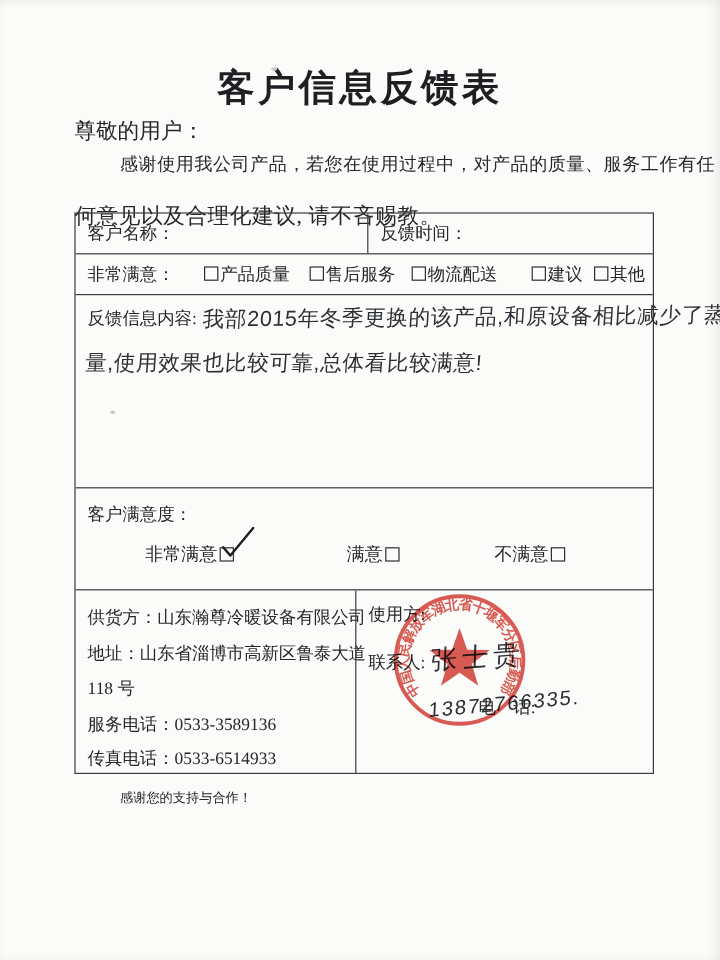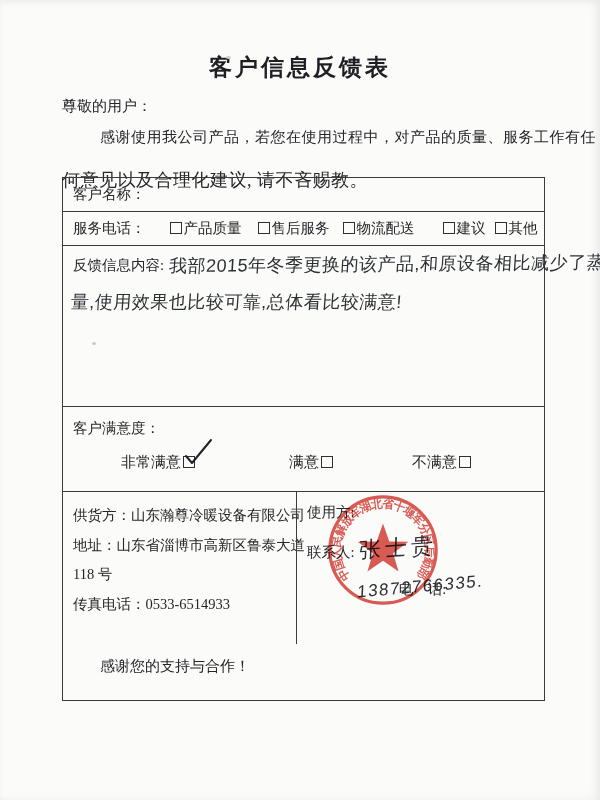--- a/index.html
+++ b/index.html
@@ -9,30 +9,30 @@
     background:#e9e9e7;
   }
   .page {
     position:relative; width:600px; height:800px; overflow:hidden;
     background:#fbfbfa;
     box-shadow: inset -5px 0 8px rgba(0,0,0,0.05), inset 0 3px 6px rgba(0,0,0,0.03);
     color:#26262a;
   }
   .title {
     position:absolute; top:52px; left:0; width:100%;
-    text-align:center; font-size:23px; font-weight:700; letter-spacing:3px;
+    text-align:center; font-size:31px; font-weight:700; letter-spacing:3px;
     font-family:"Liberation Sans", sans-serif; color:#1f1f23;
   }
-  .greeting { position:absolute; left:62px; top:97px; font-size:15px; }
+  .greeting { position:absolute; left:62px; top:97px; font-size:18px; }
   .intro1   { position:absolute; left:100px; top:128px; font-size:15px; letter-spacing:0.5px; }
   .intro2   { position:absolute; left:62px;  top:168px; font-size:18px; letter-spacing:0.5px;text-align:center; }
-  .closing  { position:absolute; left:100px; top:657px; font-size:15px; }
+  .closing  { position:absolute; left:100px; top:657px; font-size:11px; }
 
   .tbl {
-    position:absolute; left:62px; top:177px; width:483px; height:524px;
+    position:absolute; left:62px; top:177px; width:483px; height:468px;
     border:1.5px solid #3b3b3c;
   }
   .row { position:relative; width:100%; border-top:1.2px solid #3b3b3c; }
   .row:first-child { border-top:none; }
   .r1 { height:33px; display:flex; }
   .r2 { height:34px; }
   .r3 { height:161px; }
   .r4 { height:85px; }
   .r5 { height:152.5px; display:flex; }
   .cell { position:relative; height:100%; }
@@ -95,25 +95,29 @@
   <div class="intro1">感谢使用我公司产品，若您在使用过程中，对产品的质量、服务工作有任</div>
   <div class="intro2">何意见以及合理化建议, 请不吝赐教。</div>
 
   <div class="tbl">
 
     <div class="row r1">
       <div class="cell c1">
         <span class="lbl">客户名称：</span>
         <span></span>
       </div>
+      <div class="cell c2 c-divider">
+        <span class="lbl">反馈时间：</span>
+        <span></span>
+      </div>
     </div>
 
     <div class="row r2">
       <div class="content">
-        <span class="lbl">服务电话：</span>
+        <span class="lbl">非常满意：</span>
         <span class="opt first"><span class="cb"></span><span>产品质量</span></span>
         <span class="opt"><span class="cb"></span><span>售后服务</span></span>
         <span class="opt" style="margin-left:13px"><span class="cb"></span><span>物流配送</span></span>
         <span class="opt" style="margin-left:28px"><span class="cb"></span><span>建议</span></span>
         <span class="opt" style="margin-left:9px"><span class="cb"></span><span>其他</span></span>
       </div>
     </div>
 
     <div class="row r3">
       <span class="lbl">反馈信息内容:</span>
@@ -137,20 +141,21 @@
           <span>不满意</span><span class="cb"></span>
         </span>
       </div>
     </div>
 
     <div class="row r5">
       <div class="cell c1">
         <div class="line">供货方：山东瀚尊冷暖设备有限公司</div>
         <div class="line">地址：山东省淄博市高新区鲁泰大道</div>
         <div class="line">118 号</div>
+        <div class="line">服务电话：0533-3589136</div>
         <div class="line">传真电话：0533-6514933</div>
       </div>
       <div class="cell c2 c-divider">
         <div class="u-line u1">使用方:</div>
         <div class="u-line u2">
           <span>联系人:</span>
           <span class="hand hw-name">张士贵</span>
         </div>
         <div class="u-line u3">
           <span>电　话:</span>

